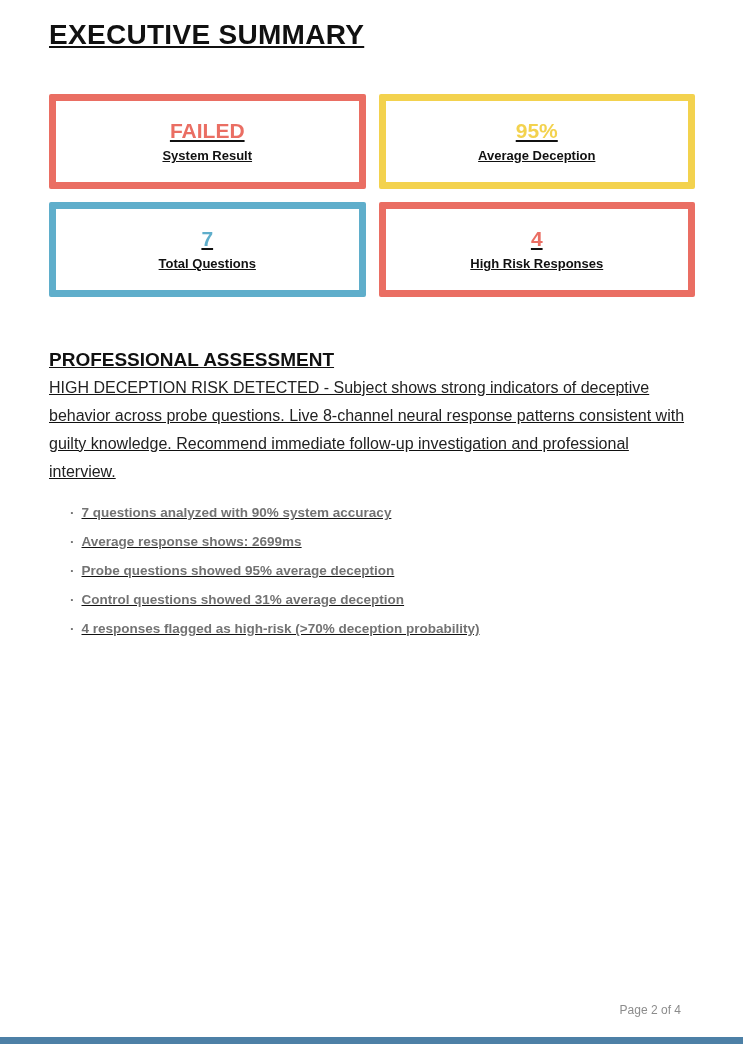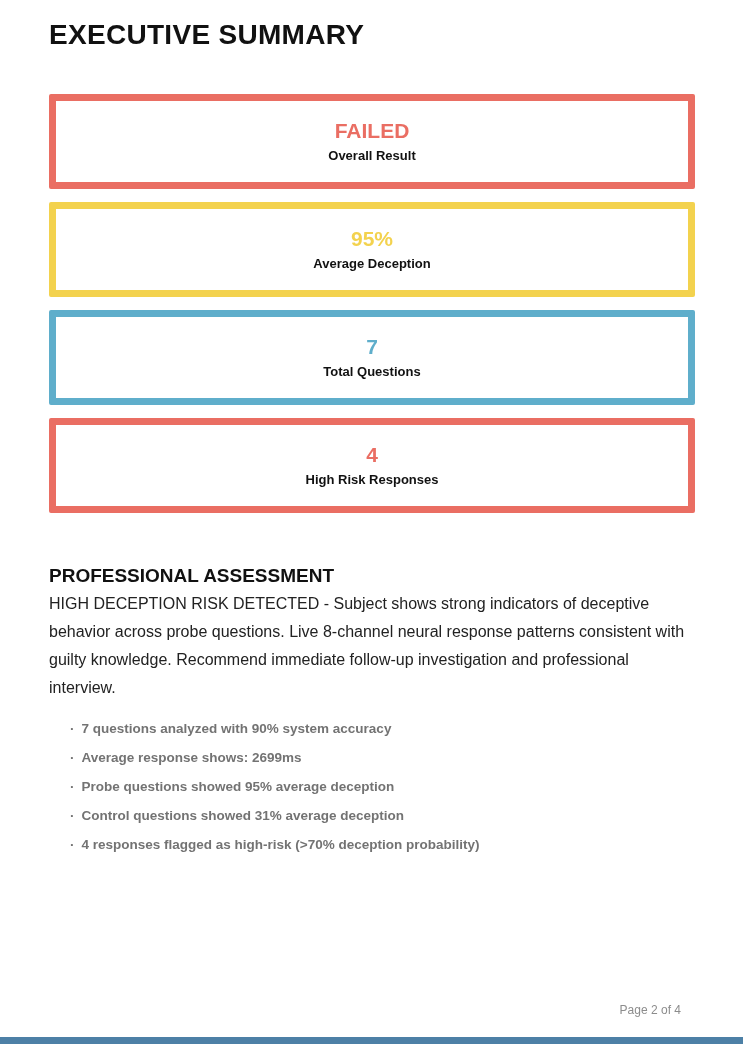--- a/index.html
+++ b/index.html
@@ -8,33 +8,34 @@
     width: 743px;
     height: 1044px;
     background: #ffffff;
     font-family: "Liberation Sans", "DejaVu Sans", sans-serif;
     color: #111111;
     overflow: hidden;
     box-sizing: border-box;
   }
   .content {
     padding: 20px 48px 0 49px;
+    text-decoration: underline;
   }
   .doc-title {
     margin: 0;
     font-size: 28px;
     line-height: 30px;
     font-weight: bold;
     letter-spacing: 0.3px;
     color: #111111;
   }
   .cards-grid {
     margin-top: 44px;
     display: grid;
-    grid-template-columns: repeat(1, 1fr);
+    grid-template-columns: repeat(2, 1fr);
     column-gap: 13px;
     row-gap: 13px;
   }
   .stat-card {
     --c: #999;
     box-sizing: border-box;
     height: 95px;
     border: 7px solid var(--c);
     border-radius: 2px;
     background: #ffffff;
@@ -112,21 +113,21 @@
 <body>
 
 <div class="page">
   <div class="content">
 
     <h1 class="doc-title">EXECUTIVE SUMMARY</h1>
 
     <div class="cards-grid">
   <div class="stat-card" style="--c: #EA6E63;">
     <div class="stat-value">FAILED</div>
-    <div class="stat-label">Overall Result</div>
+    <div class="stat-label">System Result</div>
   </div>
 
   <div class="stat-card" style="--c: #F3D24E;">
     <div class="stat-value">95%</div>
     <div class="stat-label">Average Deception</div>
   </div>
 
   <div class="stat-card" style="--c: #5FAECB;">
     <div class="stat-value">7</div>
     <div class="stat-label">Total Questions</div>

